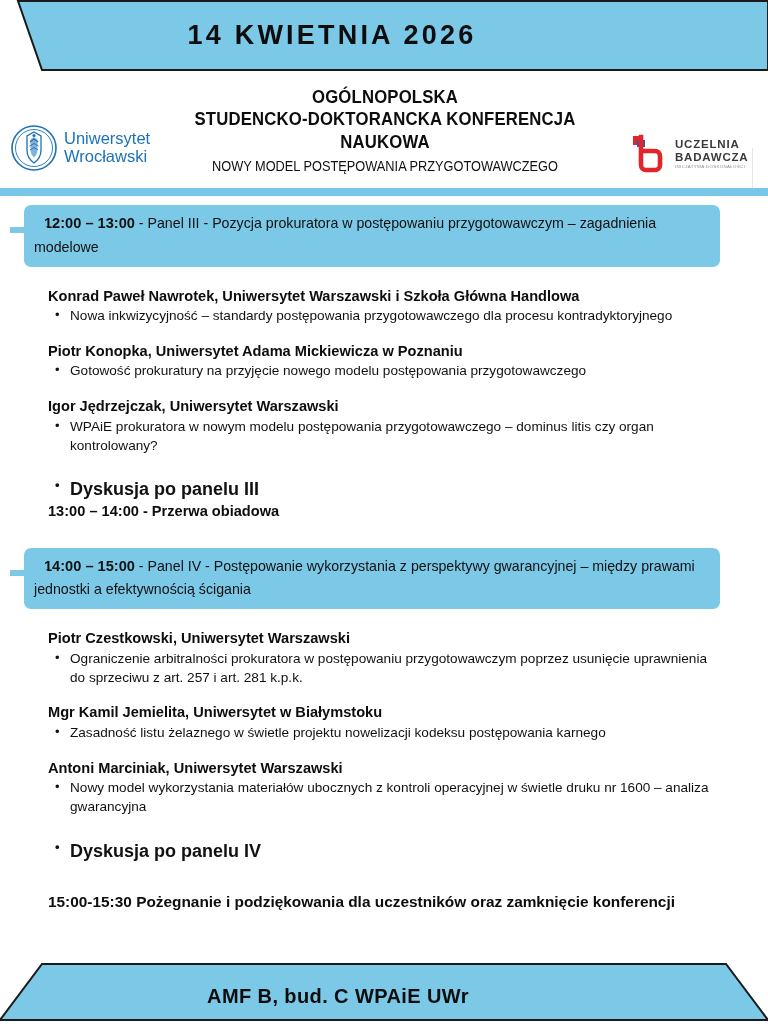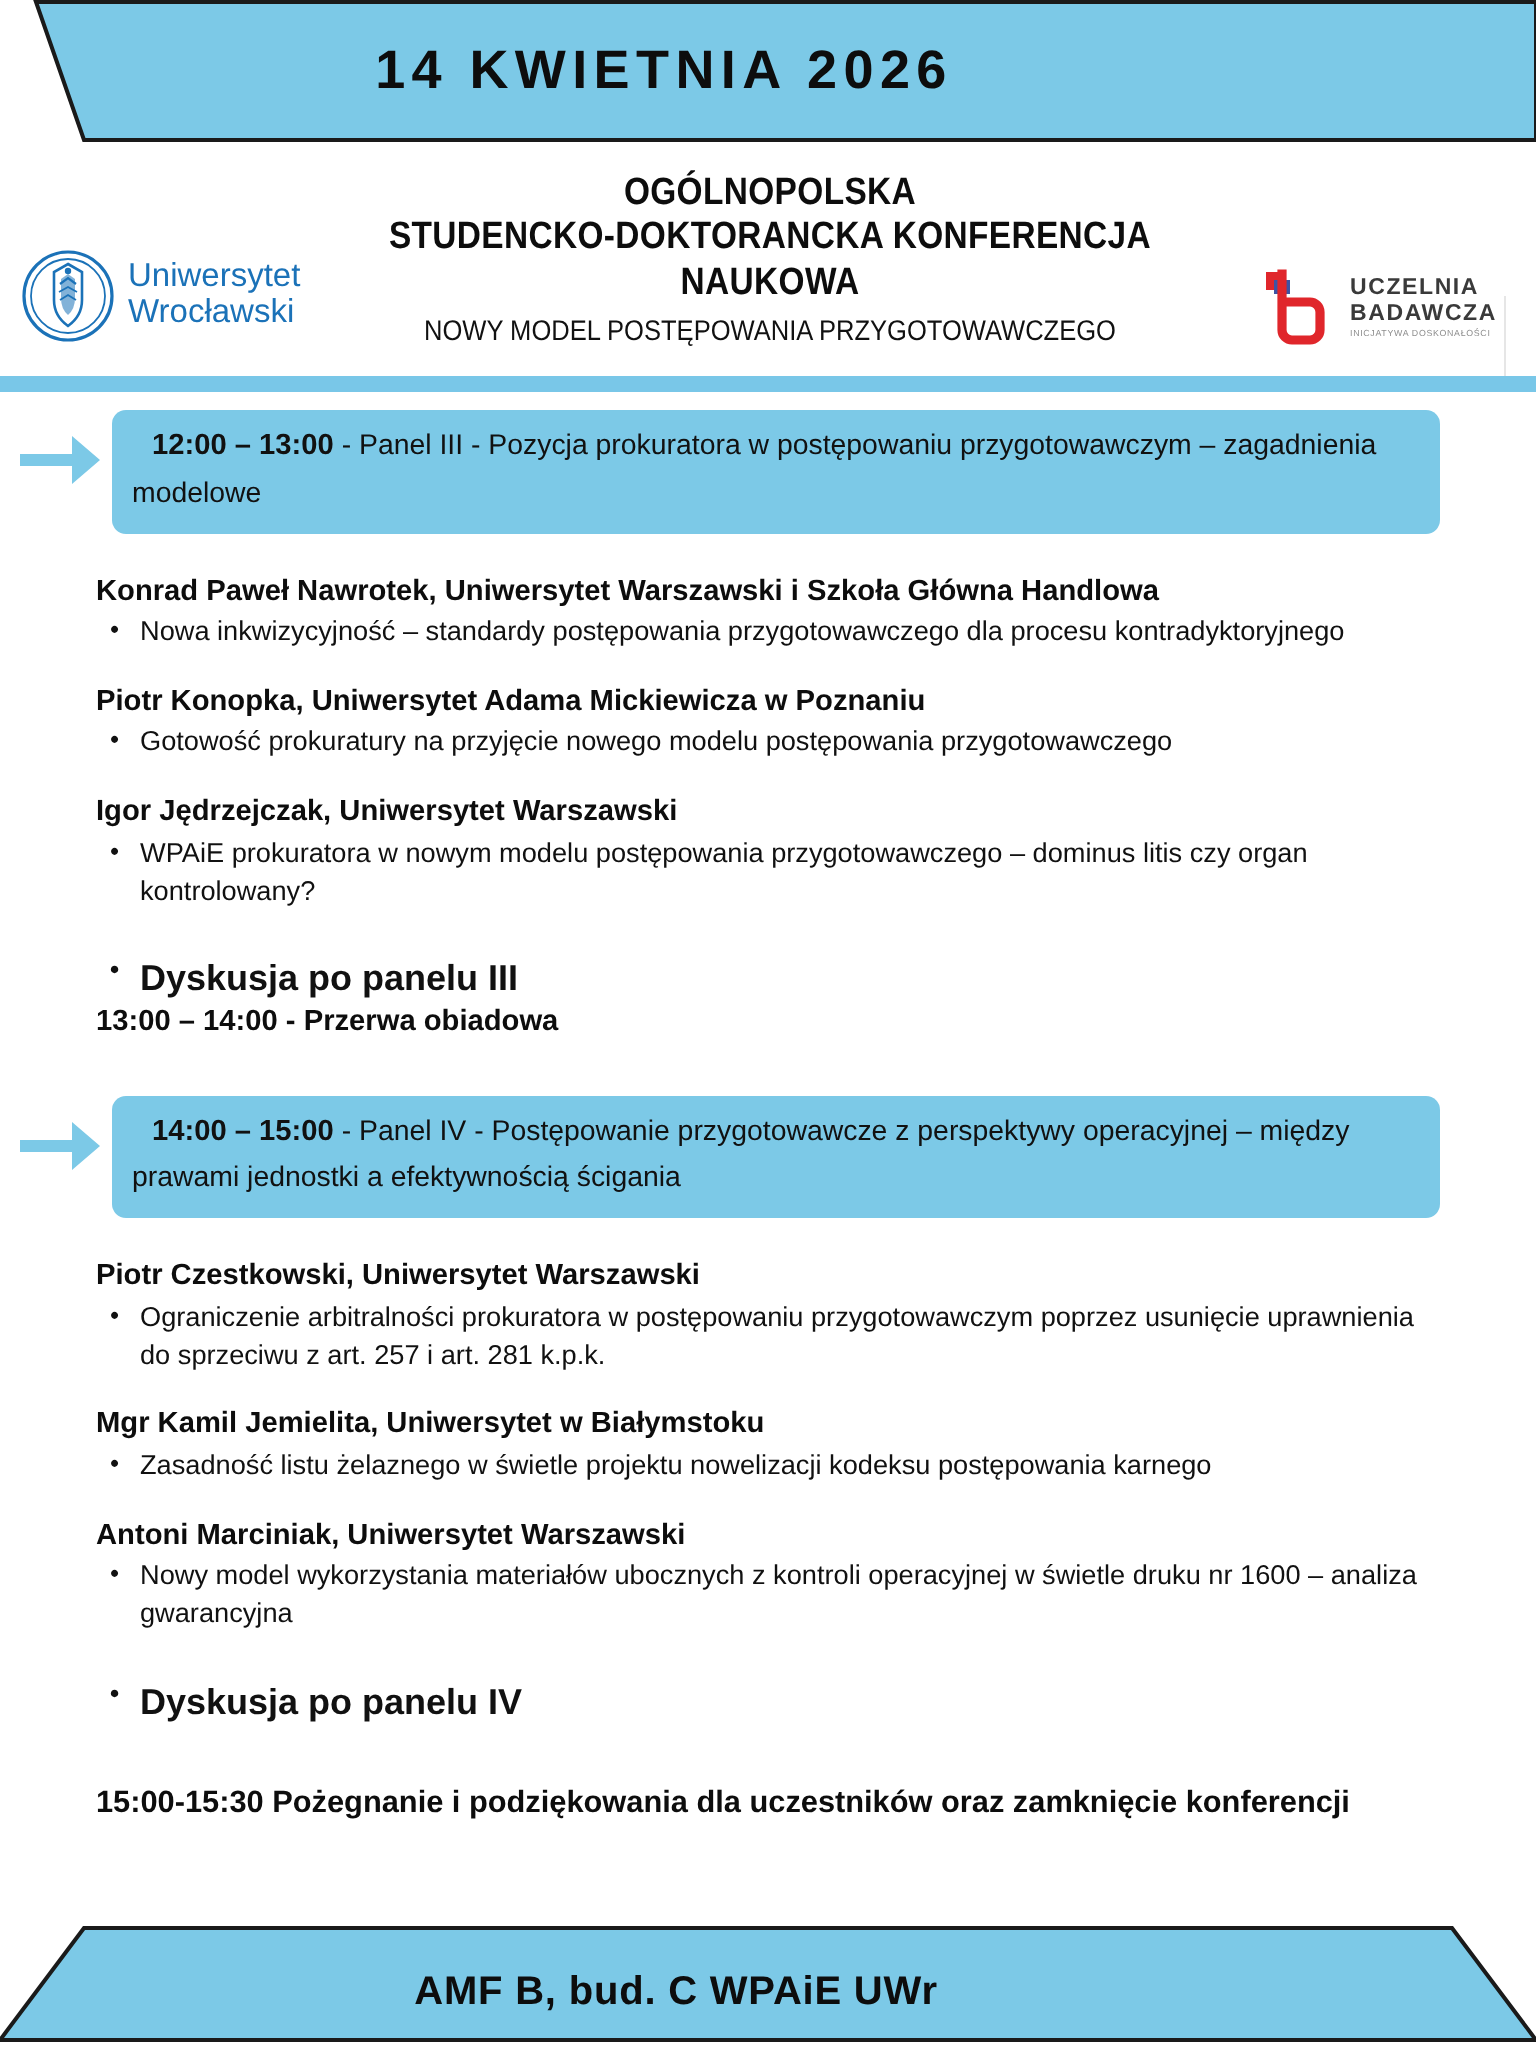--- a/index.html
+++ b/index.html
@@ -175,21 +175,21 @@
     padding-left: 0;
   }
   .panel-arrow {
     position: absolute;
     left: 8px;
     top: 10px;
     width: 44px;
     height: 30px;
   }
   .panel-box {
-    margin-left: 56px;
+    margin-left: 24px;
     margin-right: 48px;
     background: #7CC9E7;
     border-radius: 7px;
     padding: 7px 10px 8px 10px;
     font-size: 14.2px;
     line-height: 1.62;
     color: #111111;
     transform-origin: left top;
   }
   .panel-time {
@@ -361,21 +361,21 @@
     <div class="speaker-group" style="margin-top: 22px; margin-bottom: 0px;">
       <ul class="topic-list">
         <li class="is-bold">Dyskusja po panelu III</li>
       </ul>
     </div>
     <div class="plain-line" style="margin-bottom: 0px;">13:00 – 14:00 - Przerwa obiadowa</div>
     <div class="panel-row" style="margin-top: 26px; margin-bottom: 20px;">
       <div class="panel-arrow"><svg viewBox="0 0 44 30">
           <path d="M2 12 h26 v-9 l14 12 l-14 12 v-9 h-26 z" fill="#7CC9E7"></path>
         </svg></div>
-      <div class="panel-box"><span class="panel-time">14:00 – 15:00</span><span> - </span><span class="panel-desc">Panel IV - Postępowanie przygotowawcze z perspektywy operacyjnej – między prawami jednostki a efektywnością ścigania</span></div>
+      <div class="panel-box"><span class="panel-time">14:00 – 15:00</span><span> - </span><span class="panel-desc">Panel IV - Postępowanie wykorzystania z perspektywy gwarancyjnej – między prawami jednostki a efektywnością ścigania</span></div>
     </div>
     <div class="speaker-group" style="margin-top: 0px; margin-bottom: 16px;">
       <div class="speaker-name">Piotr Czestkowski, Uniwersytet Warszawski</div>
       <ul class="topic-list">
         <li>Ograniczenie arbitralności prokuratora w postępowaniu przygotowawczym poprzez usunięcie uprawnienia do sprzeciwu z art. 257 i art. 281 k.p.k.</li>
       </ul>
     </div>
     <div class="speaker-group" style="margin-top: 0px; margin-bottom: 16px;">
       <div class="speaker-name">Mgr Kamil Jemielita, Uniwersytet w Białymstoku</div>
       <ul class="topic-list">

